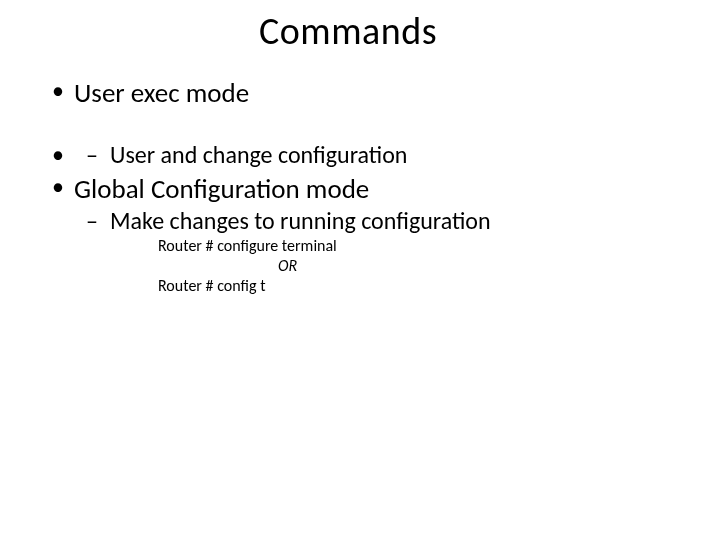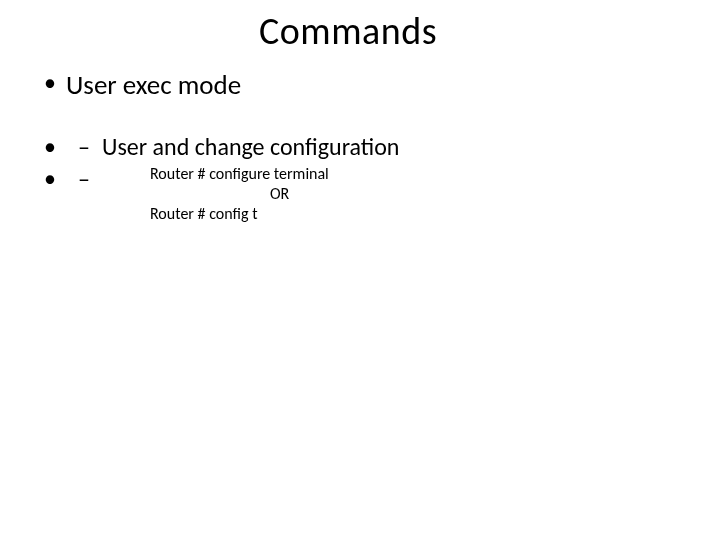--- a/index.html
+++ b/index.html
@@ -22,21 +22,21 @@
     font-size: 38px;
     font-weight: 400;
     padding-top: 8px;
     letter-spacing: 0.5px;
   }
   .content {
     padding: 6px 30px 0 30px;
   }
   ul.level1 {
     list-style: none;
-    margin: 8px;
+    margin: 16px;
     padding: 0;
   }
   ul.level1 > li {
     font-size: 27px;
     line-height: 1.25;
     margin-top: 2px;
     padding-left: 28px;
     position: relative;
   }
   ul.level1 > li::before {
@@ -71,20 +71,21 @@
     margin: 0;
     padding: 0 0 0 48px;
   }
   ul.level3 > li {
     font-size: 16px;
     line-height: 1.25;
     position: relative;
   }
   .or-line {
     padding-left: 120px;
+    font-style: italic;
   }
   .spacer {
     height: 28px;
   }
 </style>
 </head>
 <body>
 
 <div class="slide">
   <div class="title">Commands</div>
@@ -96,22 +97,23 @@
         <div class="spacer"></div>
       </li>
 
       <li>
         <ul class="level2">
           <li class="dash"><span>User and change configuration</span></li>
         </ul>
       </li>
 
       <li>
+        <span>Global Configuration mode</span>
         <ul class="level2">
-          <li class="dash">
+          <li class="dash"><span>Make changes to running configuration</span>
             <ul class="level3">
               <li><span>Router # configure  terminal</span></li>
               <li class="or-line"><span>OR</span></li>
               <li><span>Router # config t</span></li>
             </ul>
           </li>
         </ul>
       </li>
 
     </ul>

